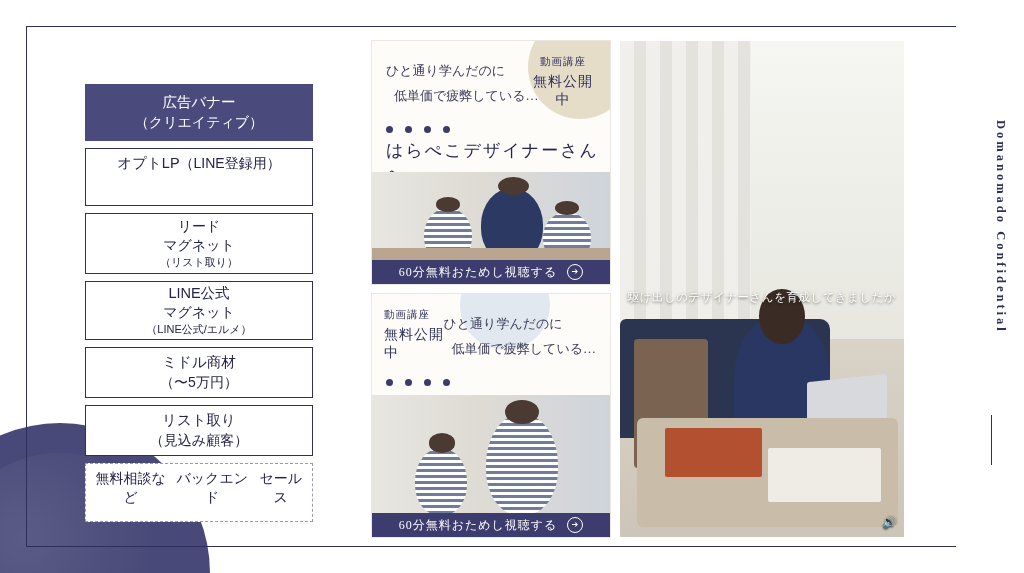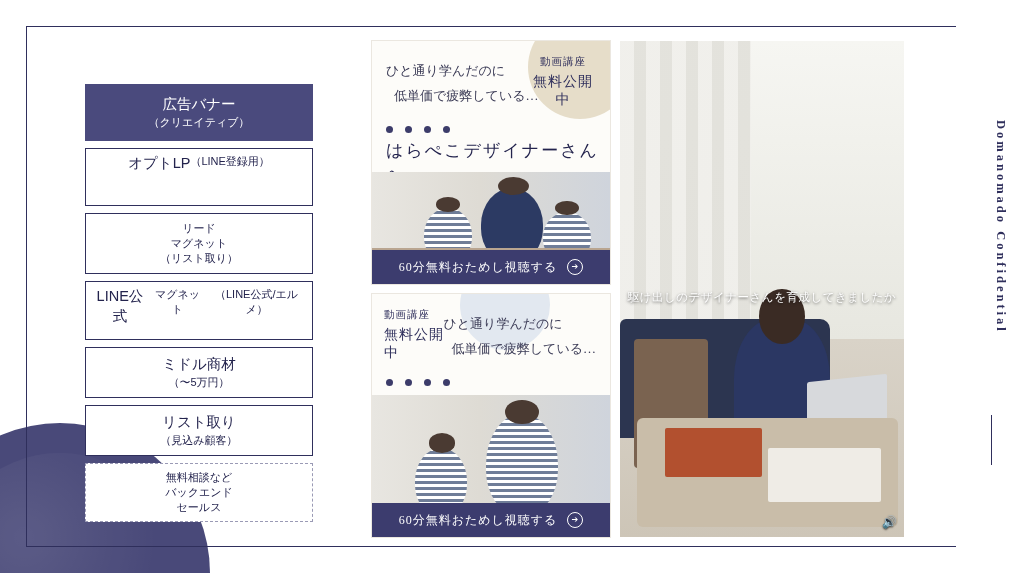--- a/index.html
+++ b/index.html
@@ -110,29 +110,29 @@
   .funnel-step.highlight {
     background: #4a4a7d;
     border-color: #4a4a7d;
     color: #ffffff;
   }
   .funnel-step.dashed {
     border: 1px dashed #9a9ab5;
     color: #23234d;
   }
   .fs-l1 { font-size: 14.5px; display: block; }
-  .fs-l2 { font-size: 11px; display: block; }
+  .fs-l2 { font-size: 14px; display: block; }
   .fs-l3 { font-size: 11px; display: block; }
   .step-1 { height: 57px; display: flex; flex-direction: column; justify-content: center; }
   .step-2 { height: 58px; display: flex; flex-direction: row; justify-content: center; }
   .step-3 { height: 61px; display: flex; flex-direction: column; justify-content: center; }
-  .step-4 { height: 59px; display: flex; justify-content: center; }
+  .step-4 { height: 59px; display: flex; flex-direction: column; justify-content: center; }
   .step-5 { height: 51px; display: flex; flex-direction: column; justify-content: center; }
   .step-6 { height: 51px; display: flex; flex-direction: column; justify-content: center; }
-  .step-7 { height: 59px; display: flex; flex-direction: column; justify-content: center; }
+  .step-7 { height: 59px; display: flex; flex-direction: row; justify-content: center; }
 
   
   .banners {
     position: absolute;
     left: 372px;
     top: 41px;
     width: 238px;
   }
   .banner {
     position: relative;
@@ -232,21 +232,21 @@
     font-size: 8.5px;
     line-height: 2.0;
     color: #3c3c55;
   }
   .banner-body span { display: block; }
   .banner-cta {
     position: absolute;
     left: 0;
     bottom: 0;
     width: 238px;
-    height: 34px;
+    height: 24px;
     background: #3c3c6e;
     color: #ffffff;
     font-size: 12px;
     display: flex;
     align-items: center;
     justify-content: center;
     gap: 10px;
     letter-spacing: 1px;
     font-family: "Liberation Serif", serif;
   }

